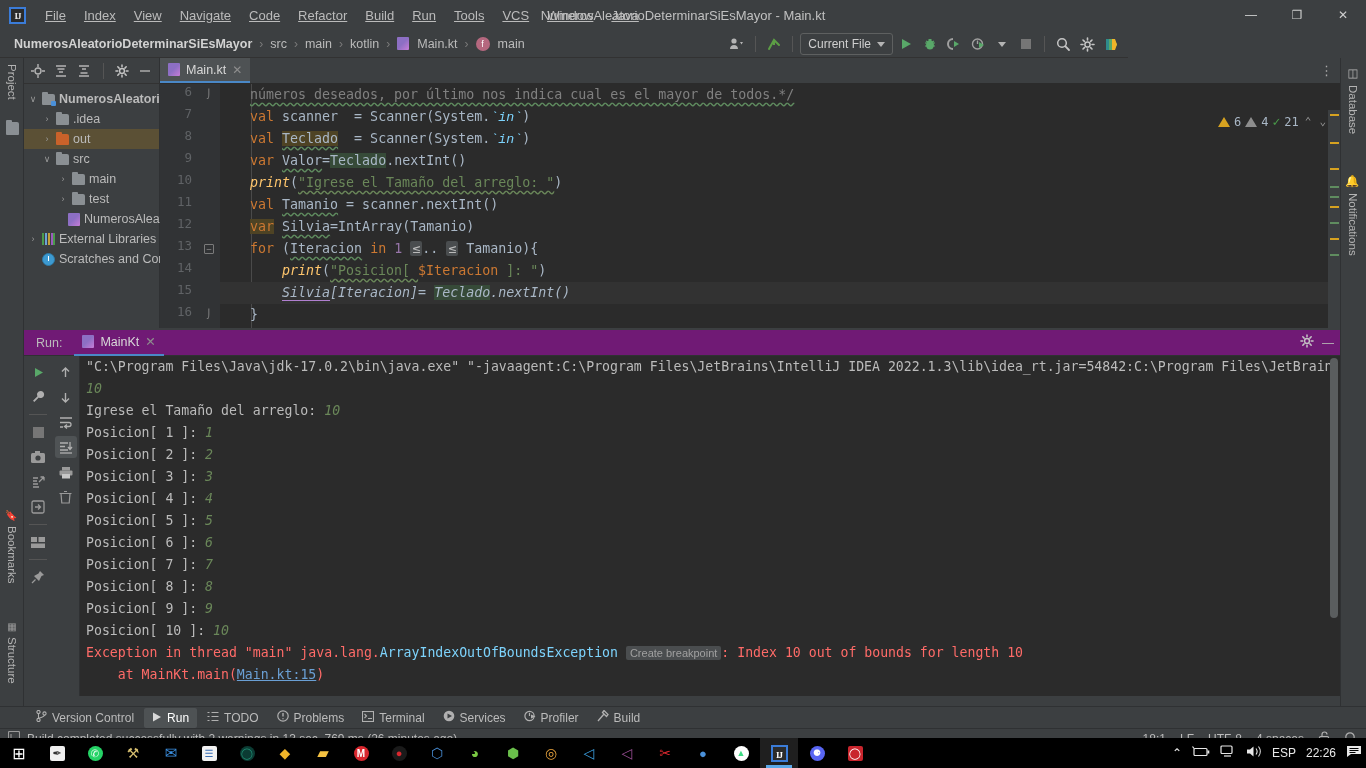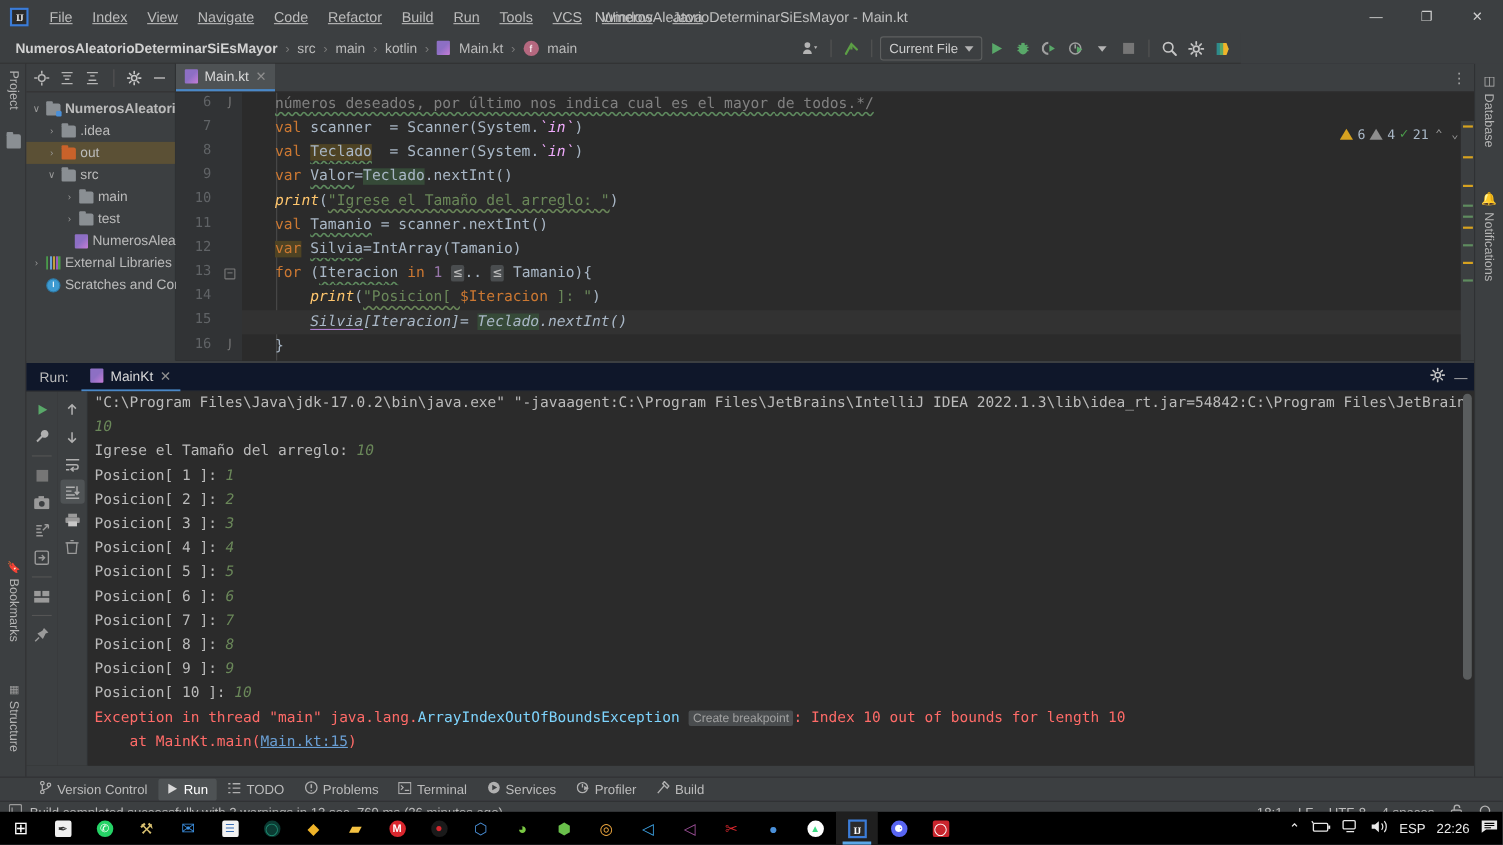--- a/index.html
+++ b/index.html
@@ -172,21 +172,21 @@
   .cl.current { background: #323232; }
   .indent-guide {
     position: absolute; left: 91px; top: 0; bottom: 0; width: 1px; background: #4a4a4a;
   }
   .kw { color: #cc7832; }
   .str { color: #6a8759; }
   .fn { color: #ffc66d; }
   .cmt { color: #808080; }
   .id { color: #a9b7c6; }
   .grey { color: #9876aa; }
-  .lightgrey { color: #f0abfc; }
+  .lightgrey { color: #7dd3fc; font-family: Liberation Mono, monospace; }
   .italic { font-style: italic; }
   .hl-brown { background: #4e4324; }
   .hl-green { background: #364a38; }
   .wavy { text-decoration: underline; text-decoration-style: wavy; text-decoration-color: #5f8c5f; text-underline-offset: 3px; }
   .wavyg { text-decoration: underline; text-decoration-style: wavy; text-decoration-color: #6a8759; text-underline-offset: 3px; }
   .solid-u { text-decoration: underline; text-decoration-color: #b07fd0; text-underline-offset: 3px;}
   .keyop { background: #4a4d4f; border-radius: 2px; padding: 0 2px; color: #bbb; }
 
   .inspect-widget {
     position: absolute; top: 30px; right: 12px; display: flex; align-items: center;
@@ -212,21 +212,21 @@
     font-size: 11.5px; color: #b4b4b4; padding: 6px 0;
     display: flex; align-items: center; gap: 5px;
   }
 
   
   .runwin {
     position: absolute; top: 330px; left: 24px; right: 26px; height: 366px;
     background: #3c3f41;
   }
   .runhdr {
-    height: 26px; display: flex; align-items: center; background: #0f172a;
+    height: 26px; display: flex; align-items: center; background: #701a75;
     border-bottom: 1px solid #2f3133; position: relative;
   }
   .runlabel { font-size: 12.5px; color: #bbbbbb; padding: 0 12px; }
   .runtab {
     display: flex; align-items: center; gap: 6px; padding: 0 8px; height: 26px;
     font-size: 12.5px; color: #d8d8d8; border-bottom: 2px solid #4a88c7;
   }
   .ktico { width: 12px; height: 13px; background: linear-gradient(135deg,#8d6fc4 48%,#c77dd8 100%); border-radius:1px;}
   .runhdr-right { position: absolute; right: 6px; display: flex; align-items: center; gap: 8px; }
   .runbody { position: absolute; top: 26px; left: 0; right: 0; bottom: 0; display: flex; background: #2b2b2b; }

